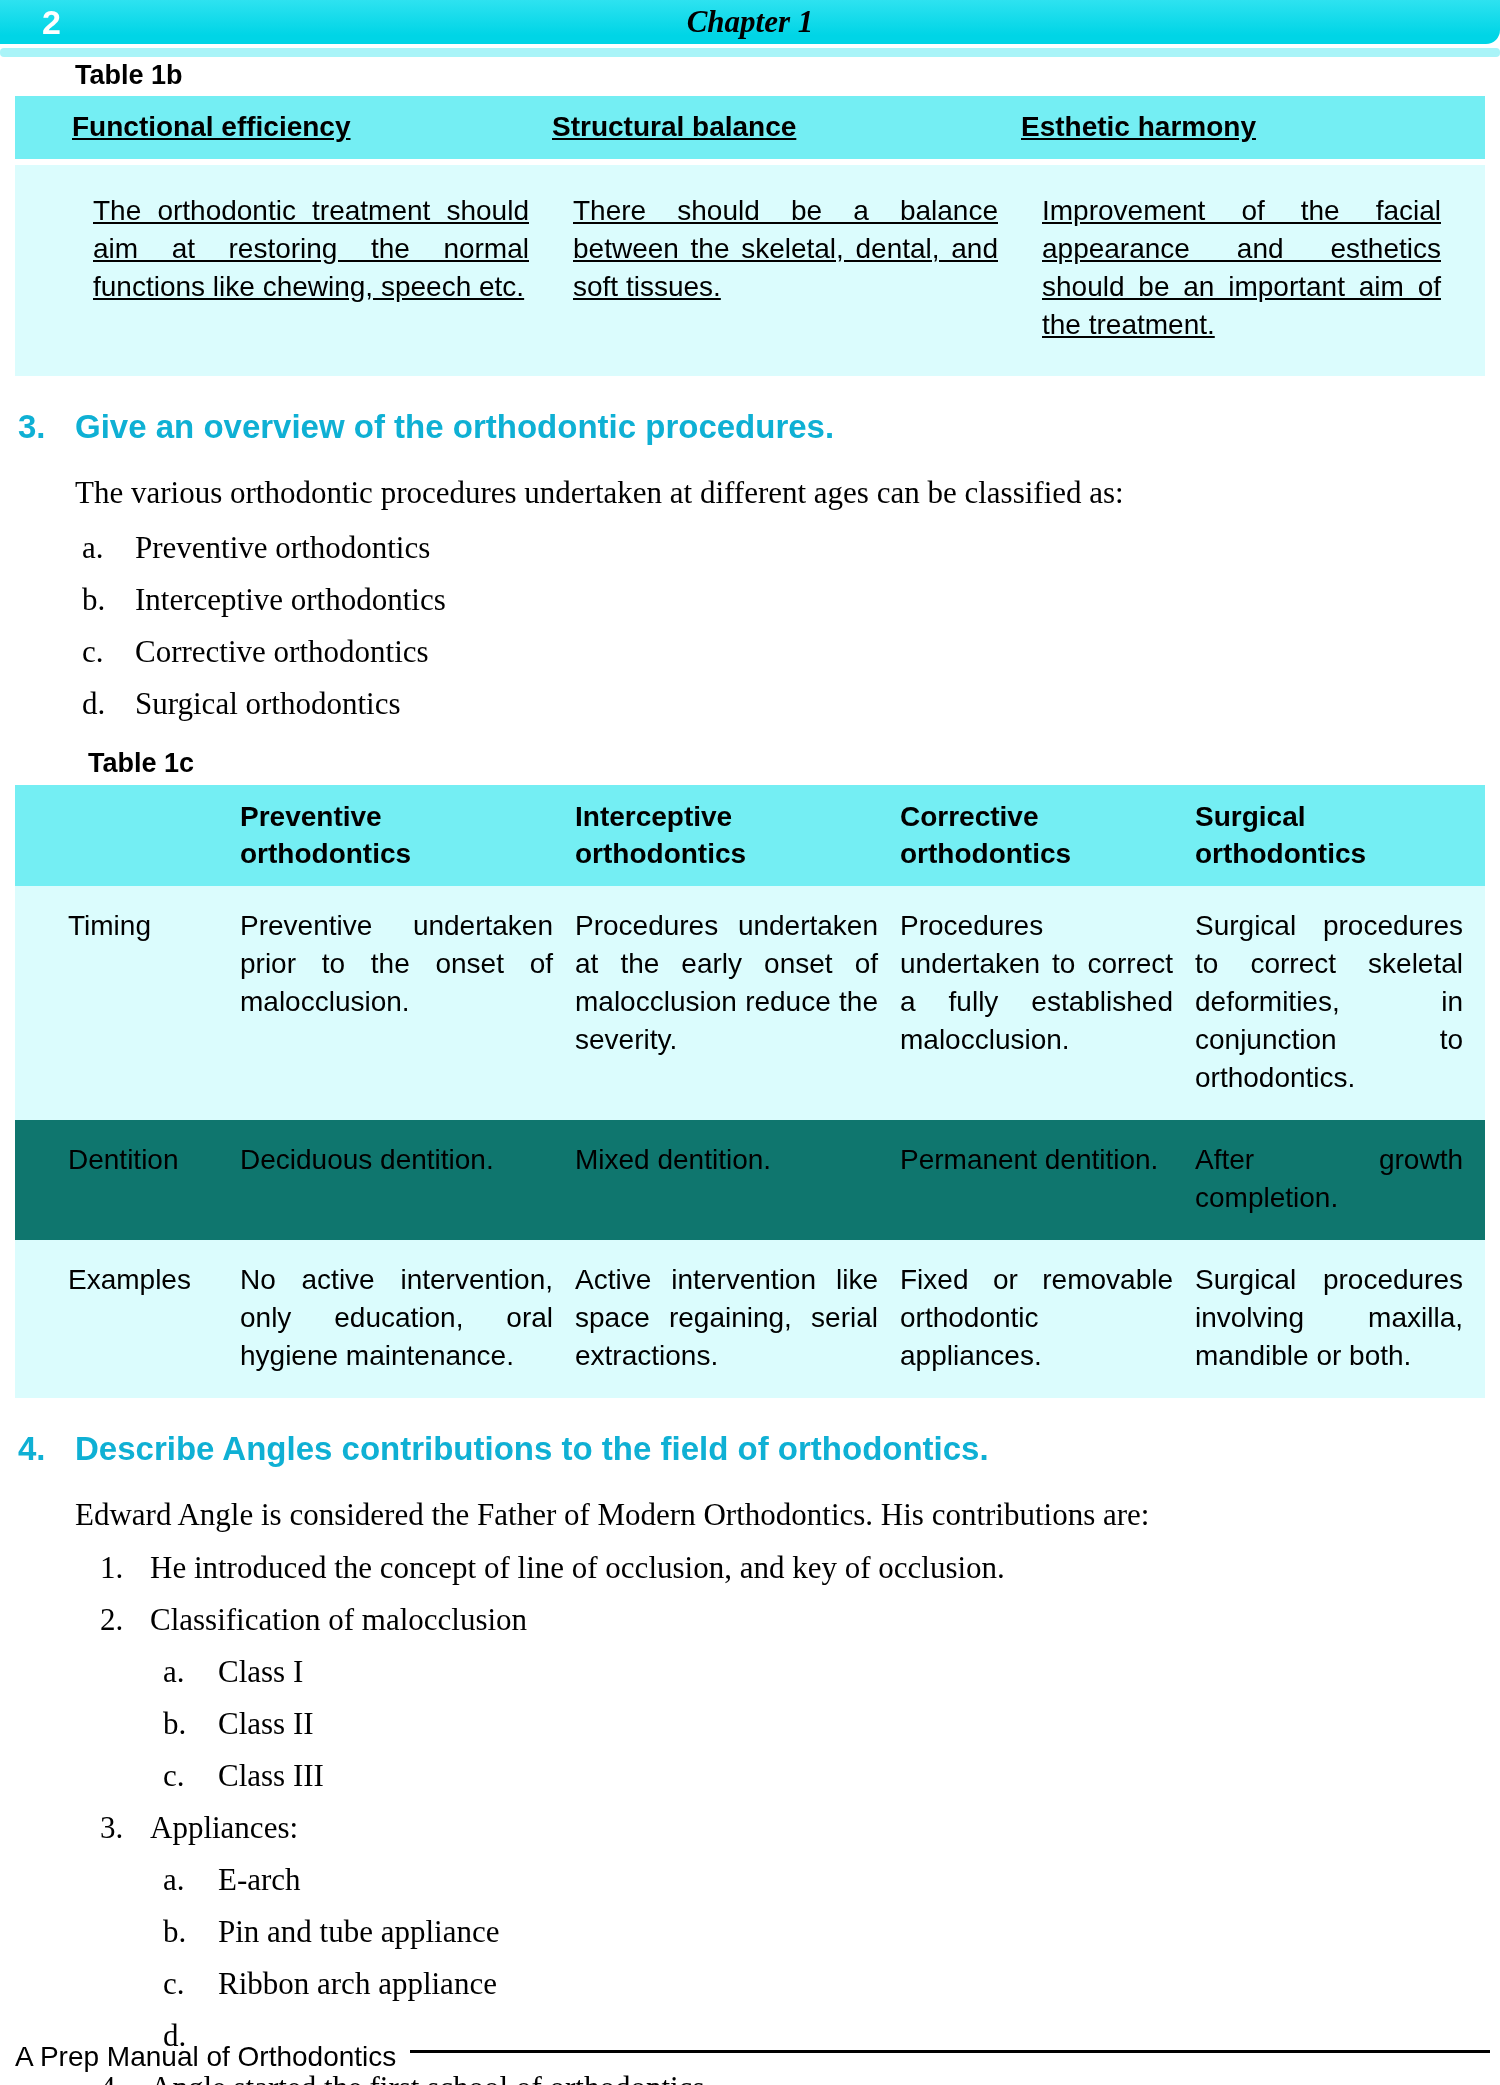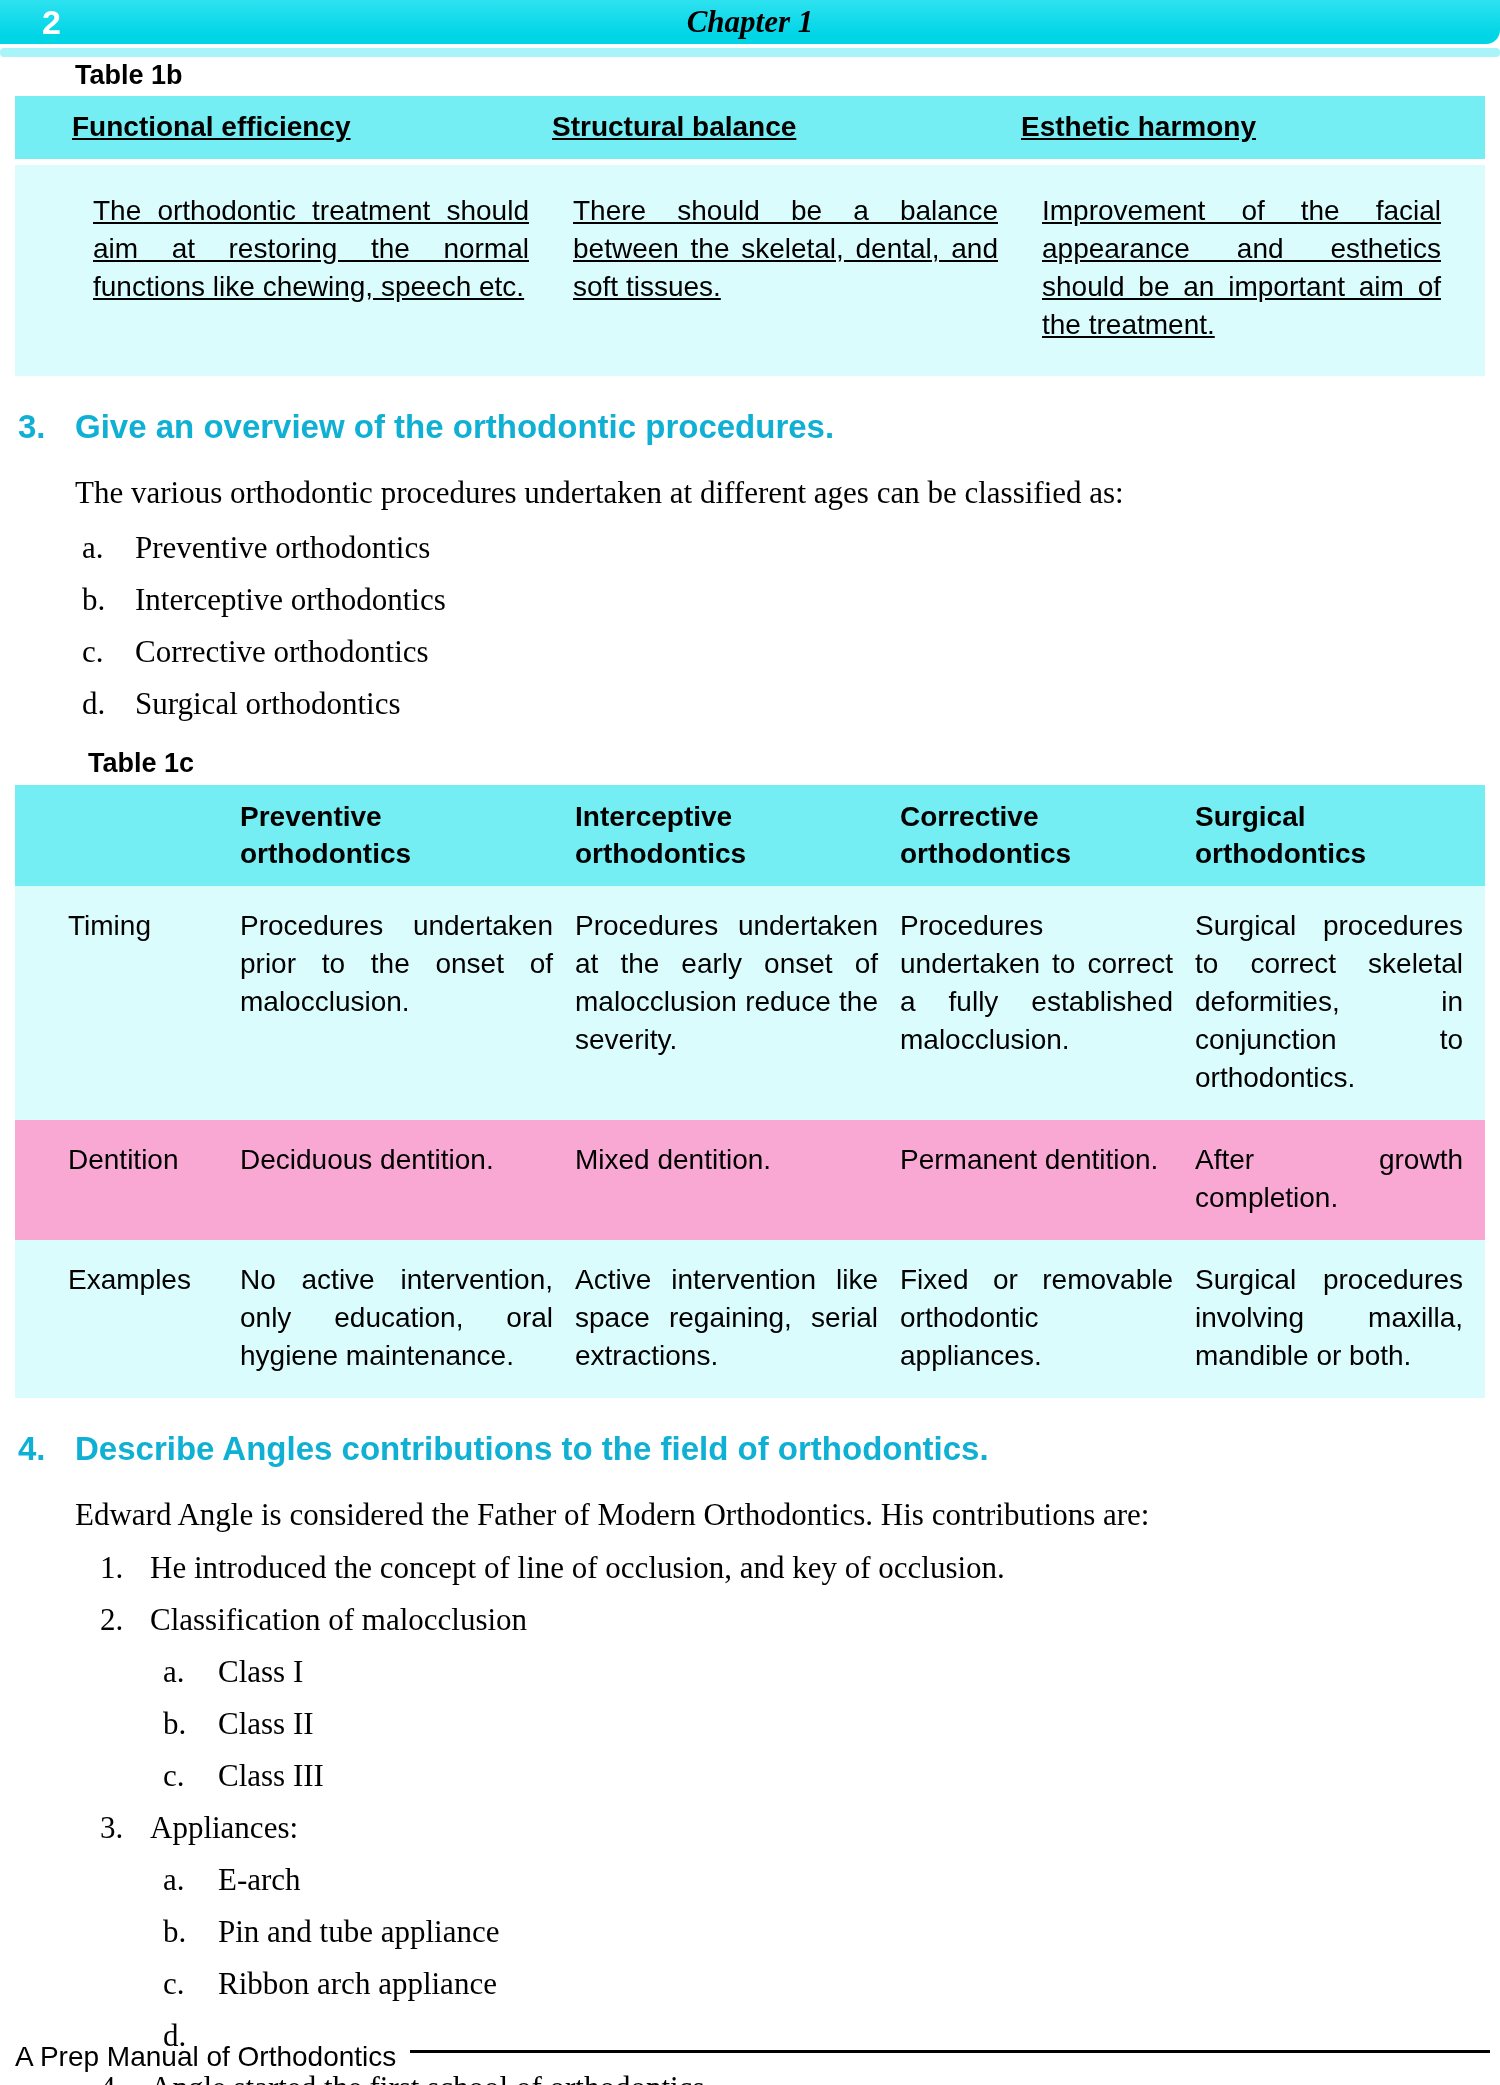--- a/index.html
+++ b/index.html
@@ -59,21 +59,21 @@
 
   
   .t1c { margin:6px 15px 0 15px; }
   .t1c-row {
     display:grid; grid-template-columns:172px 335px 325px 295px 1fr;
     padding-left:53px;
   }
   .t1c-head { background:#74eef3; }
   .t1c-head > div { font-weight:bold; font-size:28px; line-height:37px; padding:13px 18px 14px 0; }
   .t1c-body { background:#dbfcfd; }
-  .t1c-body.mid { background:#f9a8d4; }
+  .t1c-body.mid { background:#0f766e; }
   .t1c-body > div { font-size:28px; line-height:38px; padding:21px 22px 23px 0; text-align:justify; }
   .t1c-body > div.rowlab { text-align:left; }
 
   
   .list-n { margin-left:75px; margin-top:6px; }
   .list-n .li { display:flex; line-height:52px; }
   .list-n .lvl1 { padding-left:25px; }
   .list-n .lvl1 .marker { width:50px; flex:0 0 50px; }
   .list-n .lvl2 { padding-left:88px; }
   .list-n .lvl2 .marker { width:55px; flex:0 0 55px; }
@@ -141,21 +141,21 @@
   <div class="t1c-row t1c-head">
     <div></div>
     <div>Preventive orthodontics</div>
     <div>Interceptive orthodontics</div>
     <div>Corrective orthodontics</div>
     <div>Surgical orthodontics</div>
   </div>
 
   <div class="t1c-row t1c-body">
     <div class="rowlab">Timing</div>
-    <div>Procedures undertaken prior to the onset of malocclusion.</div>
+    <div>Preventive undertaken prior to the onset of malocclusion.</div>
     <div>Procedures undertaken at the early onset of malocclusion reduce the severity.</div>
     <div>Procedures undertaken to correct a fully established malocclusion.</div>
     <div>Surgical procedures to correct skeletal deformities, in conjunction to orthodontics.</div>
   </div>
 
   <div class="t1c-row t1c-body mid">
     <div class="rowlab">Dentition</div>
     <div>Deciduous dentition.</div>
     <div>Mixed dentition.</div>
     <div>Permanent dentition.</div>

